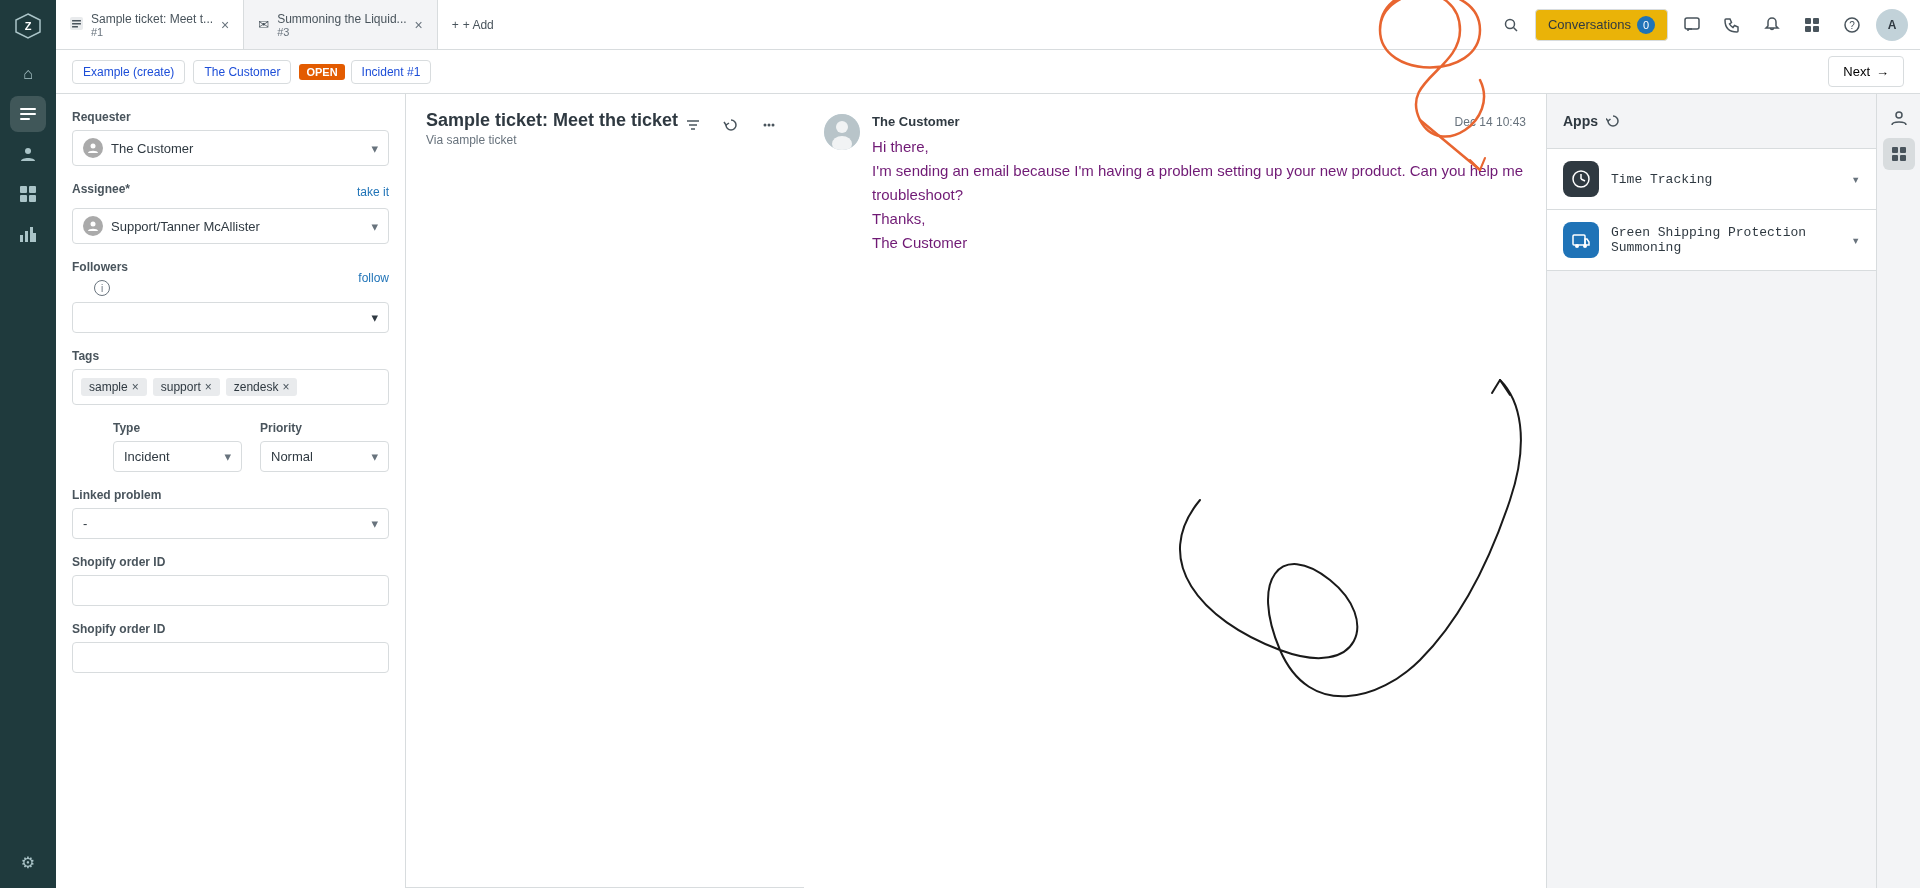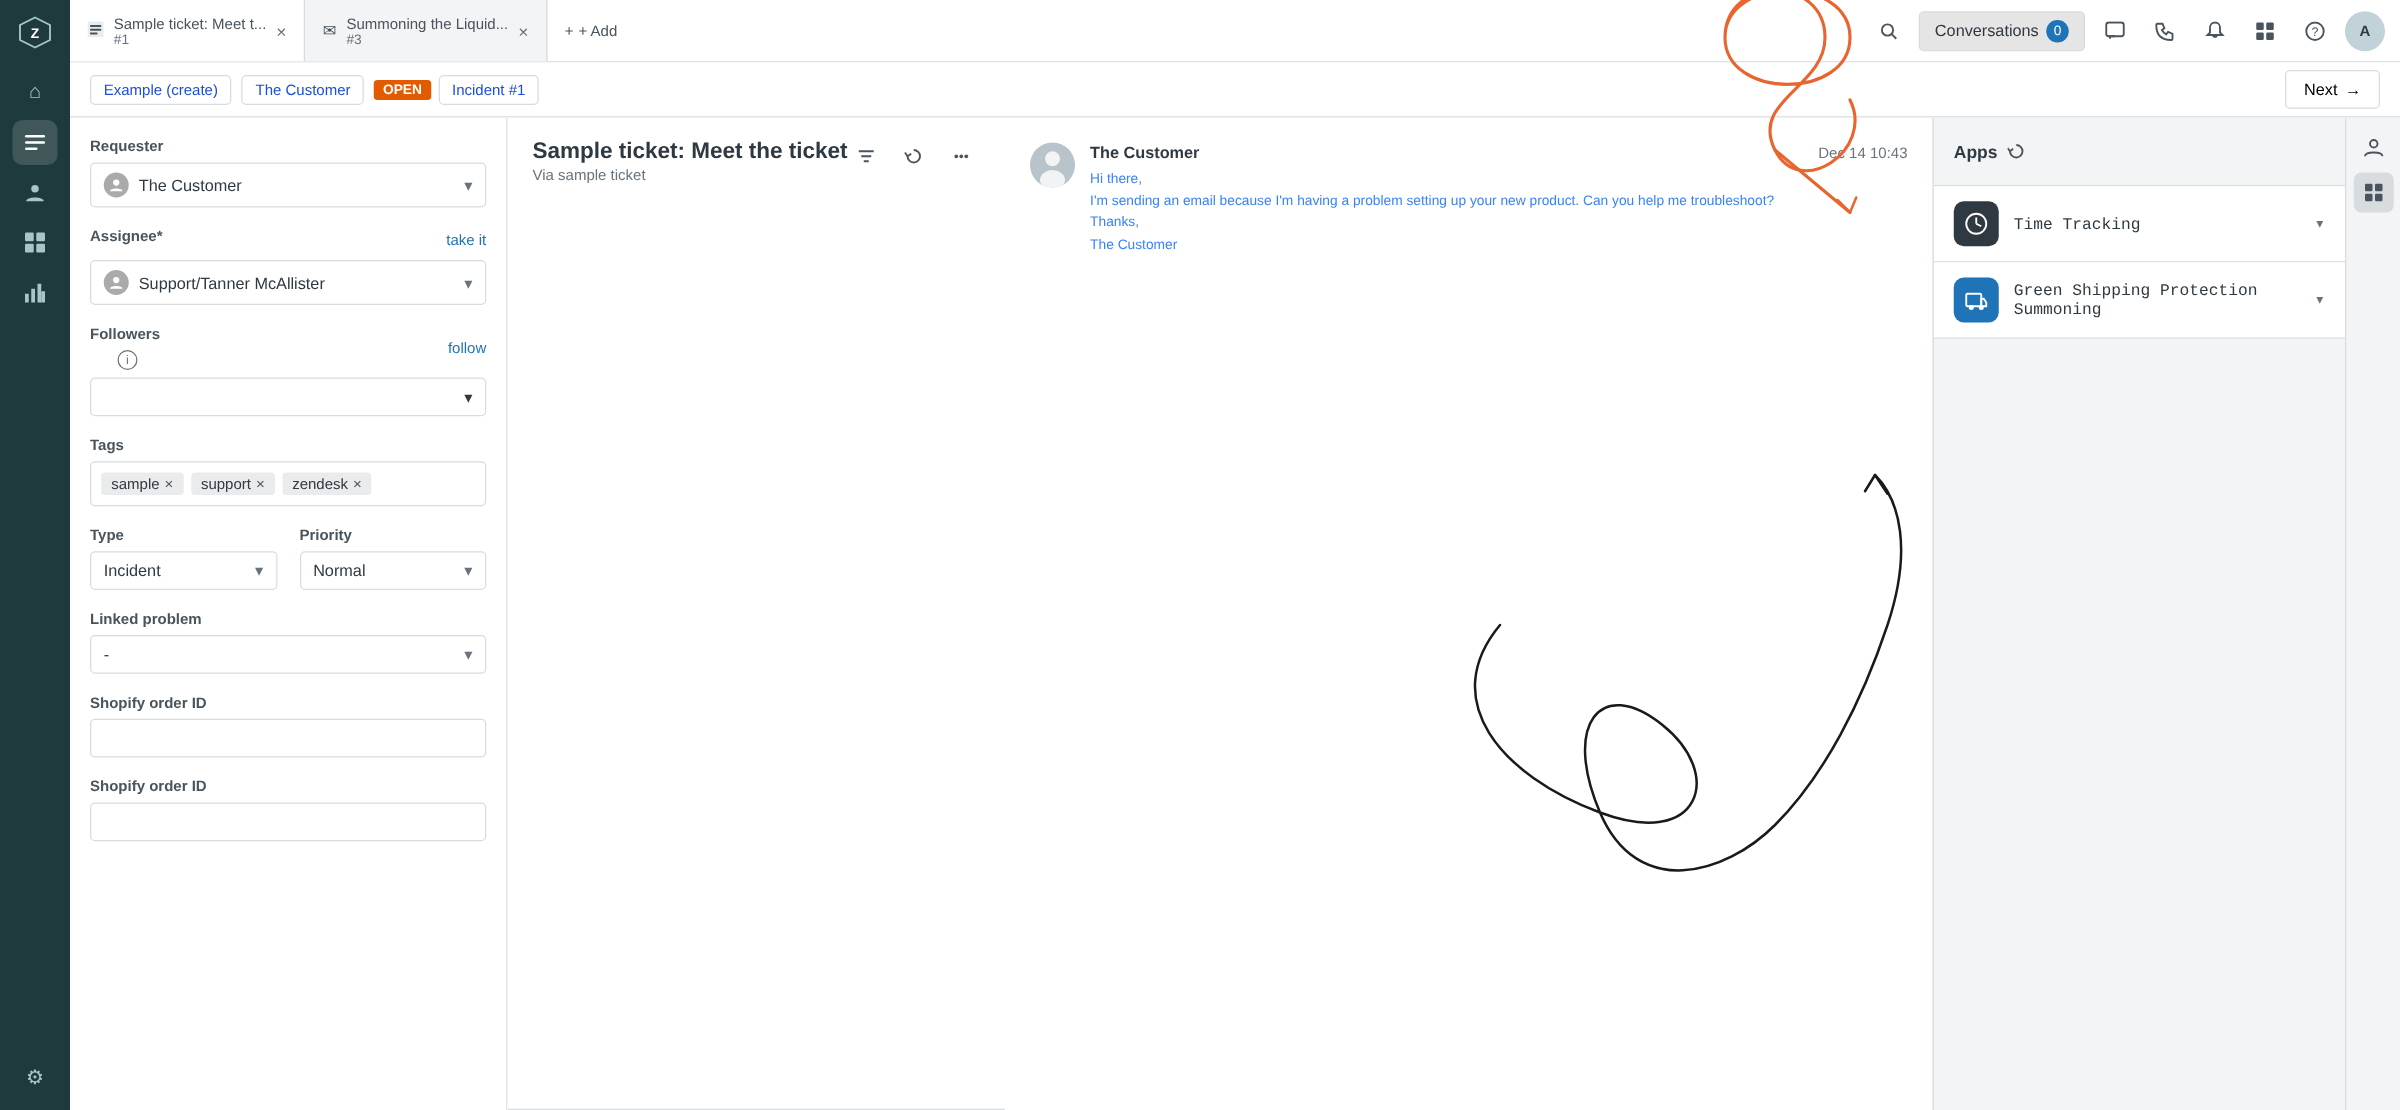--- a/index.html
+++ b/index.html
@@ -112,21 +112,21 @@
     }
     .conversations-btn {
       display: flex;
       align-items: center;
       gap: 6px;
       border: 1px solid #d8dcde;
       border-radius: 4px;
       padding: 6px 12px;
       cursor: pointer;
       font-size: 13px;
-      background: #e5e5e5;
+      background: #eab308;
     }
     .conv-badge {
       background: #1f73b7;
       color: #fff;
       border-radius: 50%;
       width: 18px;
       height: 18px;
       font-size: 11px;
       display: flex;
       align-items: center;
@@ -260,21 +260,21 @@
     .tag {
       display: flex;
       align-items: center;
       gap: 4px;
       background: #e9ebed;
       border-radius: 3px;
       padding: 2px 8px;
       font-size: 12px;
     }
     .tag-remove { cursor: pointer; color: #49545c; font-size: 12px; }
-    .two-col { display: flex; gap: 18px; }
+    .two-col { display: flex; gap: 18px; margin-left: 41px; }
     .two-col > div { flex: 1; }
     .text-input {
       border: 1px solid #d8dcde;
       border-radius: 4px;
       padding: 7px 10px;
       width: 100%;
       font-size: 13px;
       color: #2f3941;
       background: #fff;
     }
@@ -337,21 +337,21 @@
       flex-shrink: 0;
       overflow: hidden;
       display: flex;
       align-items: center;
       justify-content: center;
     }
     .msg-body { flex: 1; }
     .msg-header { display: flex; justify-content: space-between; align-items: baseline; margin-bottom: 6px; }
     .msg-sender { font-weight: 600; font-size: 13px; }
     .msg-time { font-size: 12px; color: #68737d; }
-    .msg-content { font-size: 11px; line-height: 1.6; color: #3b82f6; }
+    .msg-content { font-size: 15px; line-height: 1.6; color: #701a75; }
 
     
     .right-panel {
       width: 330px;
       background: #f3f4f6;
       border-left: 1px solid #d8dcde;
       flex-shrink: 0;
       display: flex;
       flex-direction: column;
       overflow: hidden;

